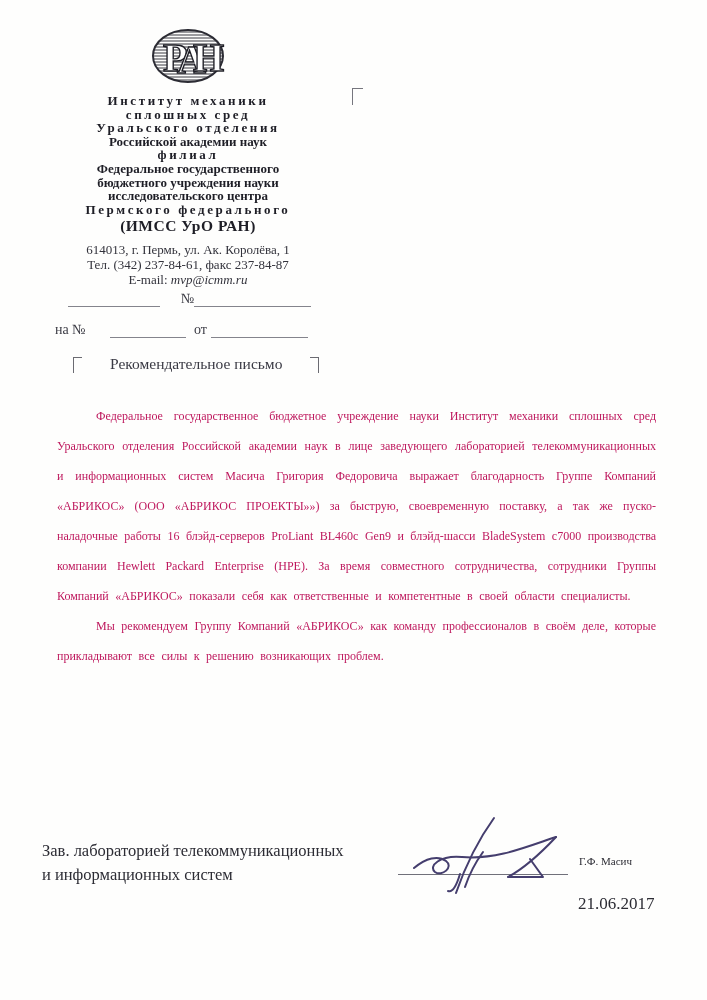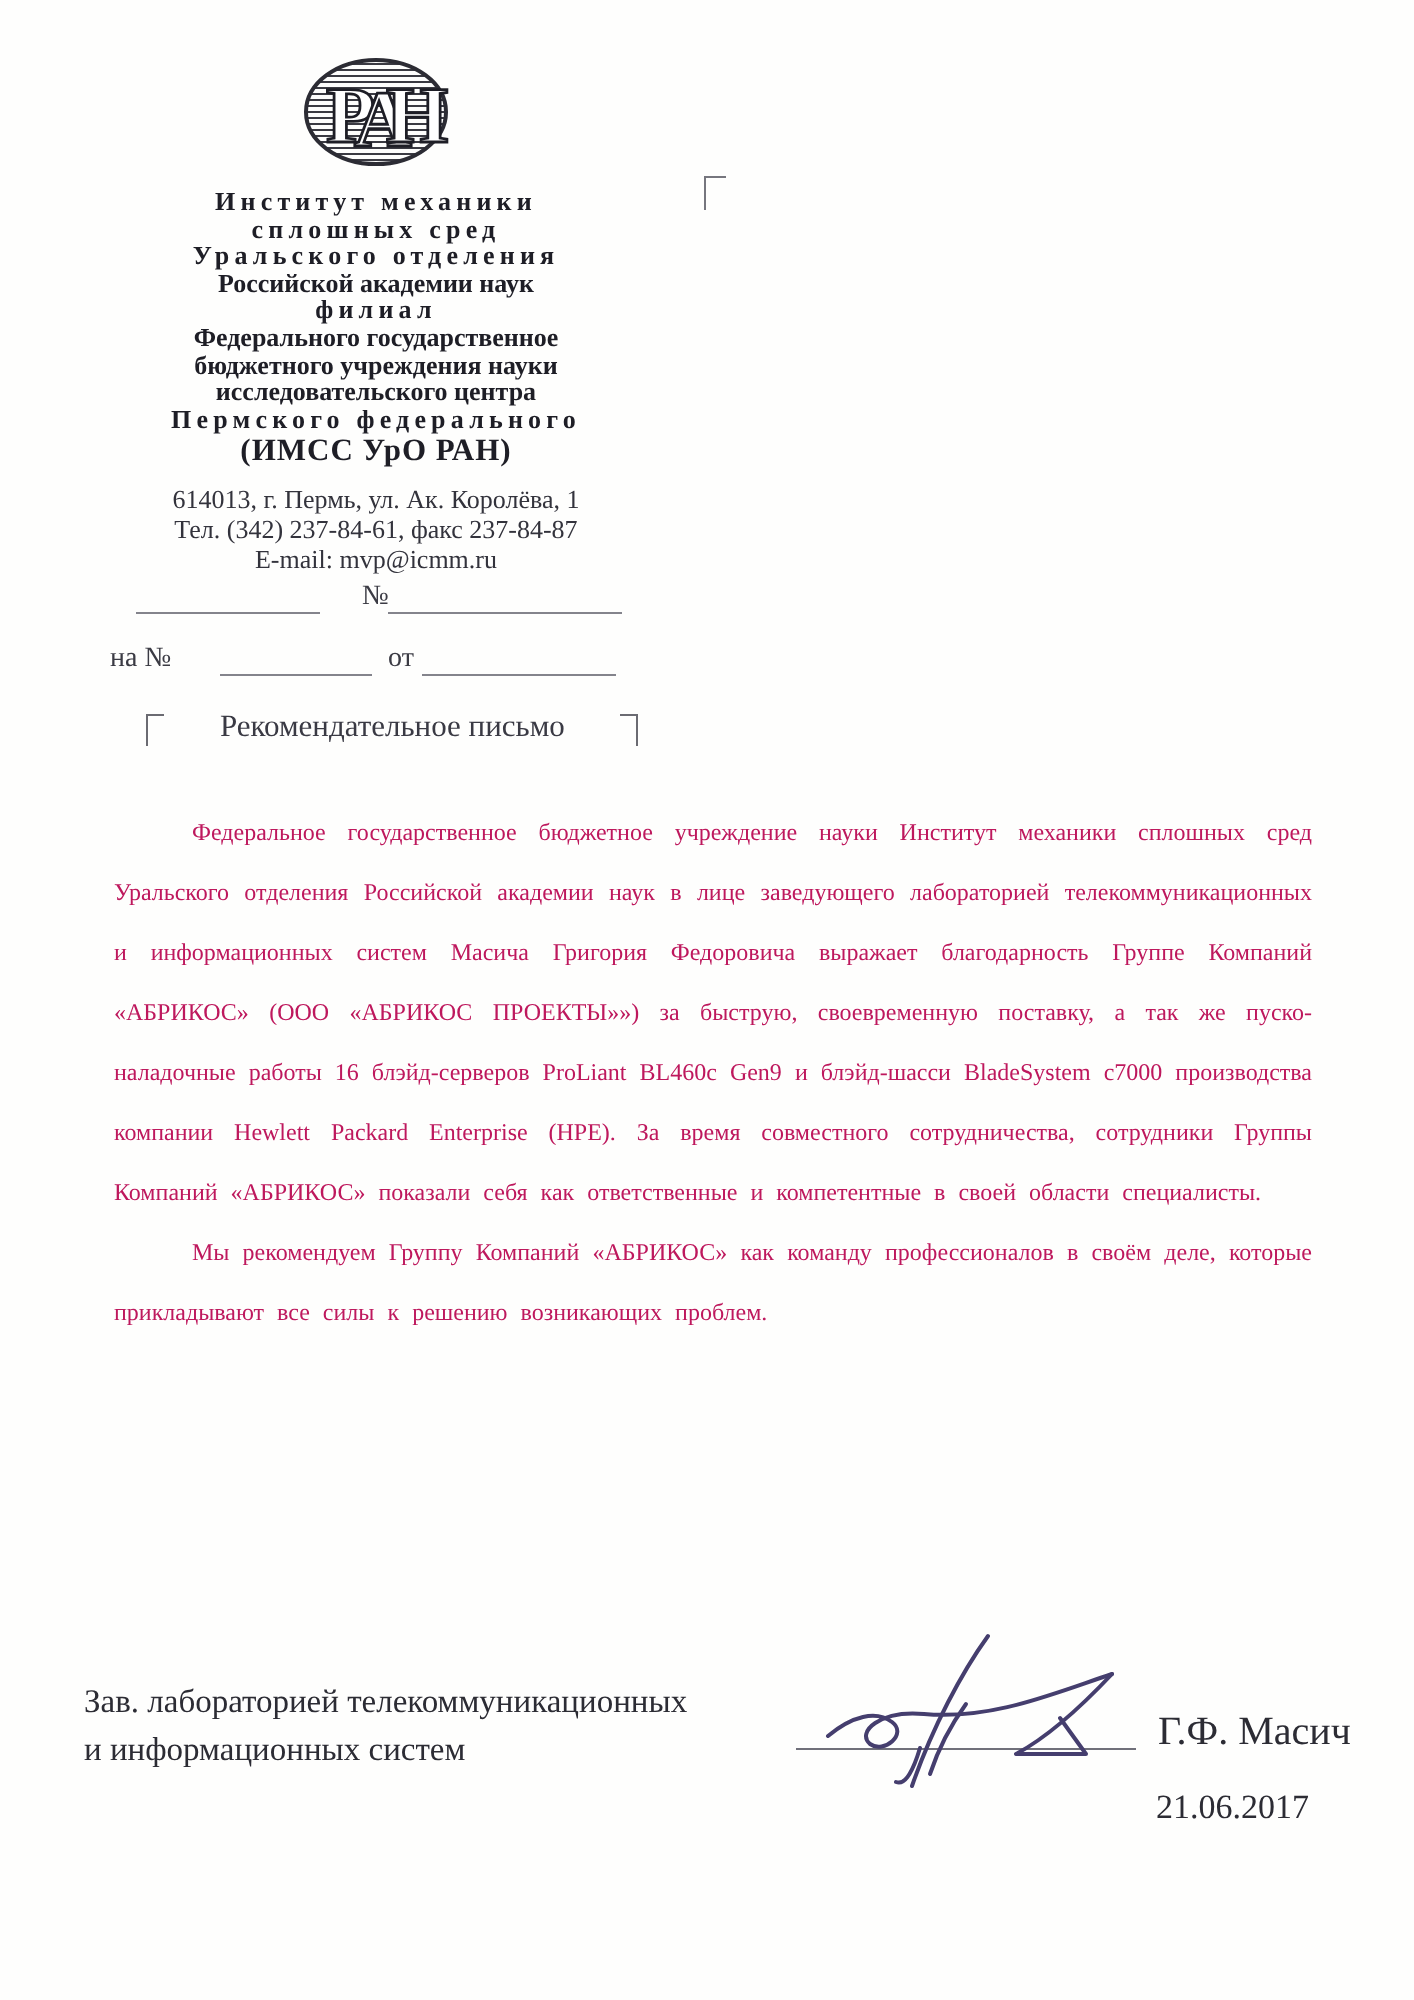--- a/index.html
+++ b/index.html
@@ -33,21 +33,21 @@
   .org-line.sp { letter-spacing: 2.6px; }
   .org-line.lg { font-size: 15.5px; line-height: 17px; margin-top: 1px; letter-spacing: 0.5px; text-align: center; }
   .addr {
     font-size: 13px;
     line-height: 15px;
     color: #33333c;
     margin-top: 8px;
     white-space: nowrap;
   }
   .email-line { font-size: 13px; line-height: 15px; color: #33333c; }
-  .email-line .em-val { }
+  .email-line .em-val { font-style: italic; }
 
   
   .corner-mark {
     position: absolute;
     left: 352px; top: 88px;
     width: 11px; height: 17px;
     border-left: 1.5px solid #76767e;
     border-top: 1.5px solid #76767e;
   }
 
@@ -97,21 +97,21 @@
   .sig-line {
     position: absolute;
     left: 398px; top: 874px;
     width: 170px; height: 0;
     border-top: 1.6px solid #70707a;
   }
   .sig-scrawl { position: absolute; left: 404px; top: 816px; }
   .sig-name {
     position: absolute;
     left: 579px; top: 855px;
-    font-size: 20px;
+    font-size: 11px;
     color: #2c2c34;
     white-space: nowrap;
   }
   .sig-date {
     position: absolute;
     left: 578px; top: 894px;
     font-size: 17px;
     color: #2c2c34;
     white-space: nowrap;
   }
@@ -136,21 +136,21 @@
           <text x="26" y="45">А</text>
           <text x="42" y="43">Н</text>
         </g>
       </svg>
     </div>
     <div class="org-line sp">Институт механики</div>
     <div class="org-line sp">сплошных сред</div>
     <div class="org-line sp">Уральского отделения</div>
     <div class="org-line">Российской академии наук</div>
     <div class="org-line sp">филиал</div>
-    <div class="org-line">Федерального государственное</div>
+    <div class="org-line">Федеральное государственного</div>
     <div class="org-line">бюджетного учреждения науки</div>
     <div class="org-line">исследовательского центра</div>
     <div class="org-line sp">Пермского федерального</div>
     <div class="org-line lg">(ИМСС УрО РАН)</div>
     <div class="addr">614013, г. Пермь, ул. Ак. Королёва, 1</div>
     <div class="addr" style="margin-top:0;">Тел. (342) 237-84-61, факс 237-84-87</div>
     <div class="email-line">
       <span>E-mail:</span>
       <span class="em-val">mvp@icmm.ru</span>
     </div>

